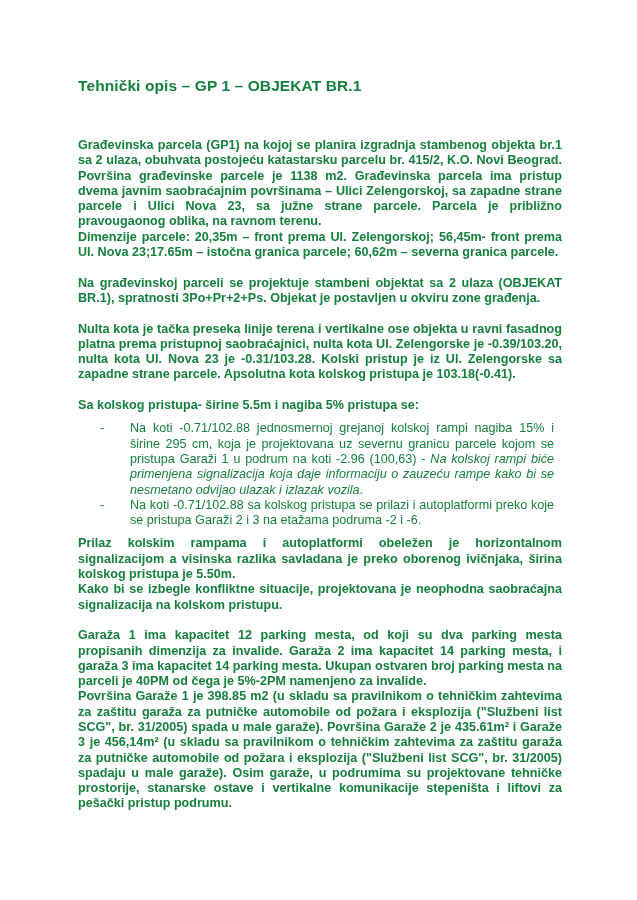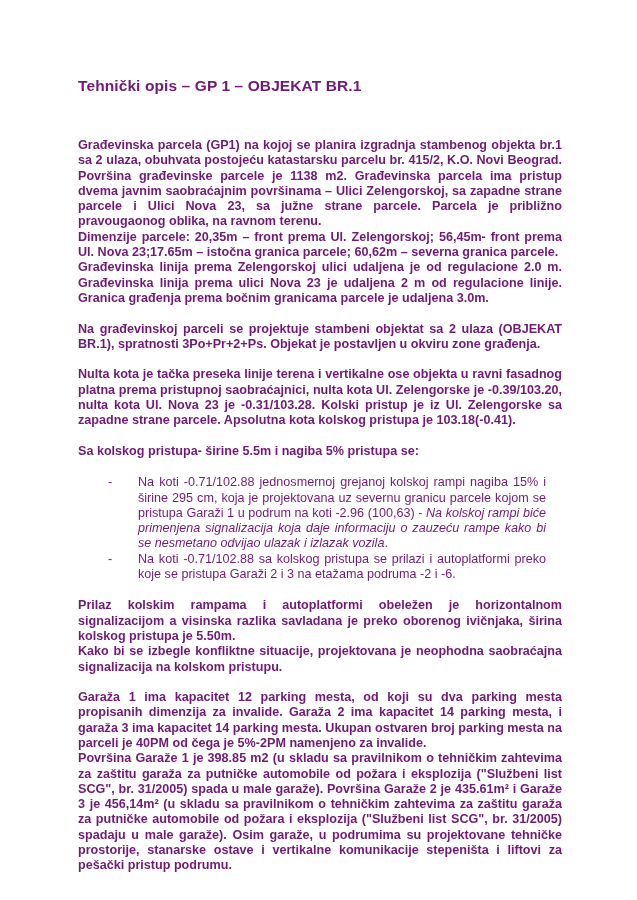--- a/index.html
+++ b/index.html
@@ -1,43 +1,42 @@
 <!DOCTYPE html>
 <html><head>
   <meta charset="utf-8">
   <style>
     html, body { margin: 0; padding: 0; background: #ffffff; }
     body { width: 637px; height: 900px; position: relative; overflow: hidden; }
     .page {
       position: absolute; left: 78px; top: 76px; width: 484px;
       font-family: "Liberation Sans", sans-serif;
-      font-size: 12.6px; line-height: 15.3px; color: #701a75;
+      font-size: 12.6px; line-height: 15.3px; color: #15803d;
     }
     .title {
       font-weight: bold; font-size: 15.5px; line-height: 20px;
       margin: 0 0 42px 0; letter-spacing: 0.1px;
     }
     p { margin: 0; text-align: justify; font-weight: bold; }
     .gap { height: 15.3px; }
-    ul.dash { list-style: none; margin: 16px; padding: 0; }
+    ul.dash { list-style: none; margin: 8px; padding: 0; }
     ul.dash li { position: relative; padding-left: 44px; text-align: justify; }
     ul.dash li::before {
       content: "-"; position: absolute; left: 14px; top: 0;
     }
     .it { font-style: italic; }
   </style>
 </head>
 <body>
 
 <div class="page">
   <div class="title">Tehnički opis – GP 1 – OBJEKAT BR.1</div>
 
   <p>Građevinska parcela (GP1) na kojoj se planira izgradnja stambenog objekta br.1 sa 2 ulaza, obuhvata postojeću katastarsku parcelu br. 415/2, K.O. Novi Beograd. Površina građevinske parcele je 1138 m2. Građevinska parcela ima pristup dvema javnim saobraćajnim površinama – Ulici Zelengorskoj, sa zapadne strane parcele i Ulici Nova 23, sa južne strane parcele. Parcela je približno pravougaonog oblika, na ravnom terenu.</p>
   <p>Dimenzije parcele: 20,35m – front prema Ul. Zelengorskoj; 56,45m- front prema Ul. Nova 23;17.65m – istočna granica parcele; 60,62m – severna granica parcele.</p>
-  <p>Građevinska linija prema Zelengorskoj ulici udaljena je od regulacione 2.0 m. Građevinska linija prema ulici Nova 23 je udaljena 2 m od regulacione linije. Granica građenja prema bočnim granicama parcele je udaljena 3.0m.</p>
   <div class="gap"></div>
 
   <p>Na građevinskoj parceli se projektuje stambeni objektat sa 2 ulaza (OBJEKAT BR.1), spratnosti 3Po+Pr+2+Ps. Objekat je postavljen u okviru zone građenja.</p>
   <div class="gap"></div>
 
   <p>Nulta kota je tačka preseka linije terena i vertikalne ose objekta u ravni fasadnog platna prema pristupnoj saobraćajnici, nulta kota Ul. Zelengorske je -0.39/103.20, nulta kota Ul. Nova 23 je -0.31/103.28. Kolski pristup je iz Ul. Zelengorske sa zapadne strane parcele. Apsolutna kota kolskog pristupa je 103.18(-0.41).</p>
   <div class="gap"></div>
 
   <p>Sa kolskog pristupa- širine 5.5m i nagiba 5% pristupa se:</p>
   <ul class="dash">

